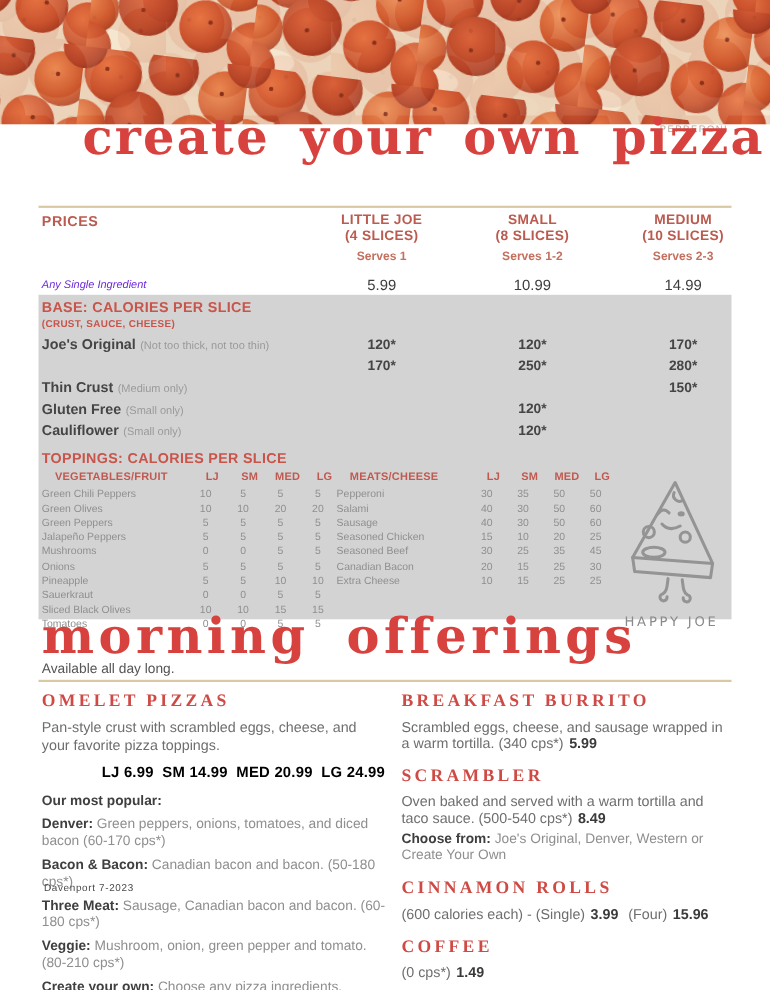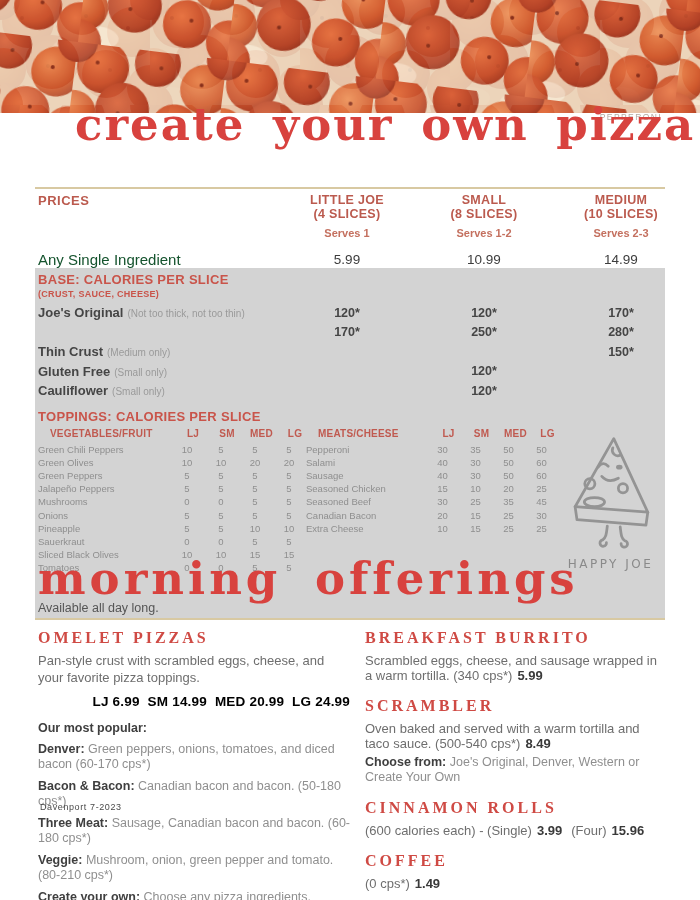--- a/index.html
+++ b/index.html
@@ -24,25 +24,25 @@
   .grid-cols{display:grid;grid-template-columns:222px 100px 100px 100px 102px;gap:37px;}
 
   
   .price-table{position:absolute;left:38px;top:193px;width:624px;}
   .prices-label{font-size:13px;font-weight:bold;color:#bb5a4e;letter-spacing:.5px;}
   .size-col{text-align:center;}
   .size-name,.size-slices{font-size:12.5px;font-weight:bold;color:#bb5a4e;line-height:14px;letter-spacing:.3px;}
   .size-serves{font-size:11px;font-weight:bold;color:#c4705f;margin-top:6px;}
   .p-rows{margin-top:8px;}
   .p-row{height:24px;align-items:center;}
-  .p-label{font-size:15px;color:#14532d;}
+  .p-label{font-size:10px;color:#6d28d9;font-style:italic;}
   .p-val{font-size:13.5px;color:#3d3d3d;text-align:center;}
 
   
-  .gray-panel{position:absolute;left:35px;top:268px;width:630px;height:350px;background:#d3d3d3;
+  .gray-panel{position:absolute;left:35px;top:268px;width:630px;height:295px;background:#d3d3d3;
               box-sizing:border-box;padding:5px 0 0 3px;}
   .base-head{color:#c9544a;font-weight:bold;font-size:13px;letter-spacing:.3px;line-height:14px;}
   .base-sub{color:#c9544a;font-weight:bold;font-size:9px;letter-spacing:.3px;line-height:10px;margin-top:2px;}
   .base-rows{margin-top:4px;}
   .b-row{height:19.5px;align-items:center;}
   .b-label{font-size:13px;font-weight:bold;color:#454545;white-space:nowrap;}
   .b-note{font-size:10px;font-weight:normal;color:#9a9a9a;margin-left:4px;}
   .b-val{font-size:12.5px;font-weight:bold;color:#454545;text-align:center;}
 
   .top-title{color:#c9544a;font-weight:bold;font-size:13px;letter-spacing:.3px;margin-top:8px;}

